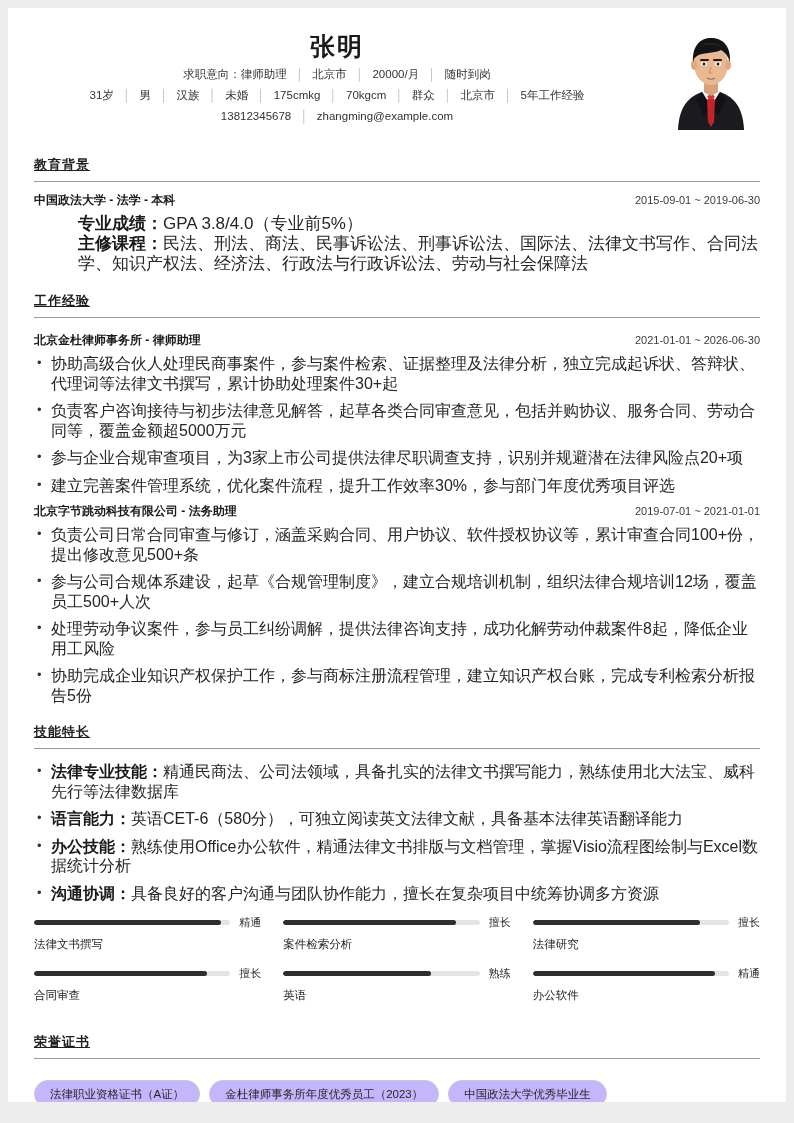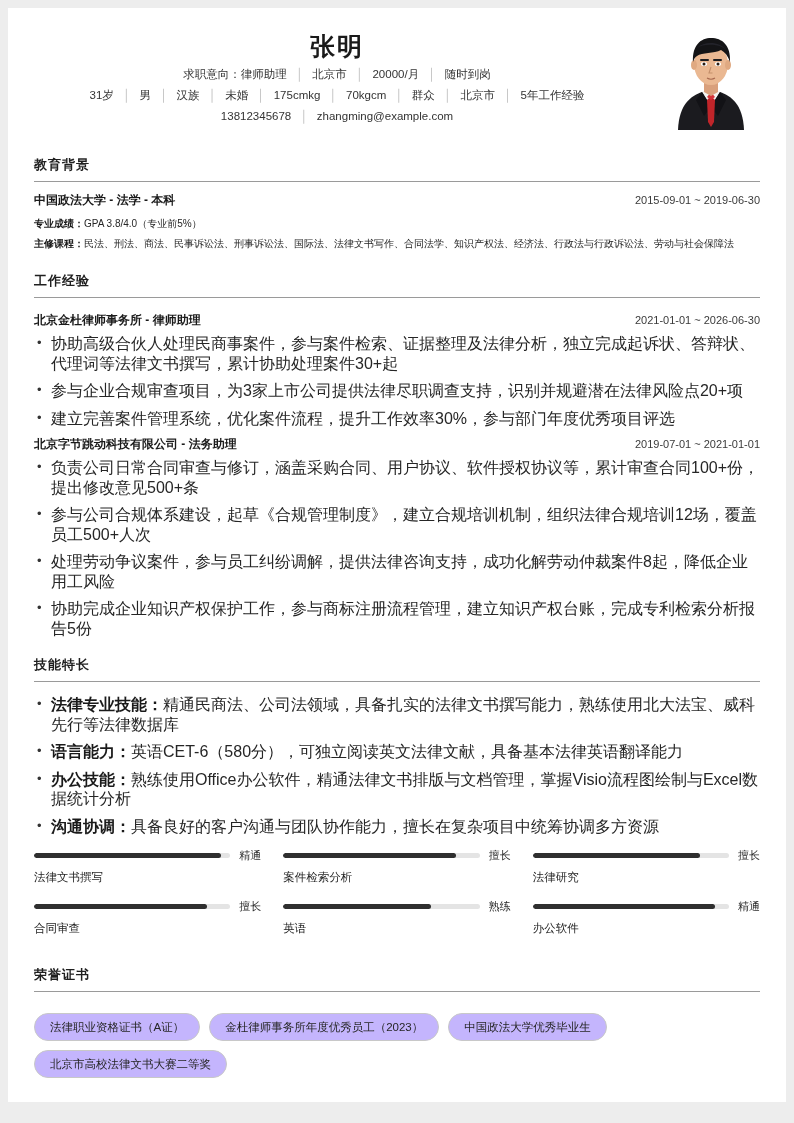--- a/index.html
+++ b/index.html
@@ -49,35 +49,36 @@
   .avatar-wrap svg { display: block; width: 94px; height: 104px; }
 
   
   .section { margin-top: 18px; }
   .section-title {
     font-size: 13px;
     font-weight: bold;
     color: #1f1f1f;
     padding-bottom: 7px;
     letter-spacing: 1px;
+    text-decoration: underline;
   }
   .section-rule { height: 1px; background: #9a9a9a; width: 100%; }
   .section-body { padding-top: 10px; }
 
   .entry { margin-bottom: 2px; }
   .entry-head {
     display: flex;
     justify-content: space-between;
     align-items: baseline;
     margin-bottom: 5px;
   }
   .entry-title { font-size: 12px; font-weight: bold; color: #1a1a1a; }
   .entry-date { font-size: 11px; color: #3a3a3a; white-space: nowrap; }
 
-  .kv { font-size: 10px; color: #262626; line-height: 20px; }
+  .kv { font-size: 17px; color: #262626; line-height: 20px; margin-left: 44px; }
   .kv b { font-weight: bold; color: #1a1a1a; }
 
   ul.bullets { list-style: none; margin: 3px 0 0 0; }
   ul.bullets li {
     position: relative;
     padding-left: 17px;
     font-size: 16px;
     color: #262626;
     line-height: 19.5px;
     margin-bottom: 8px;
@@ -234,20 +235,21 @@
     <div class="section-rule"></div>
     <div class="section-body">
 
       <div class="job-block">
         <div class="entry-head">
           <div class="entry-title">北京金杜律师事务所 - 律师助理</div>
           <div class="entry-date">2021-01-01 ~ 2026-06-30</div>
         </div>
         <ul class="bullets">
           <li>协助高级合伙人处理民商事案件，参与案件检索、证据整理及法律分析，独立完成起诉状、答辩状、代理词等法律文书撰写，累计协助处理案件30+起</li>
+          <li>负责客户咨询接待与初步法律意见解答，起草各类合同审查意见，包括并购协议、服务合同、劳动合同等，覆盖金额超5000万元</li>
           <li>参与企业合规审查项目，为3家上市公司提供法律尽职调查支持，识别并规避潜在法律风险点20+项</li>
           <li>建立完善案件管理系统，优化案件流程，提升工作效率30%，参与部门年度优秀项目评选</li>
         </ul>
       </div>
 
       <div class="job-block second">
         <div class="entry-head">
           <div class="entry-title">北京字节跳动科技有限公司 - 法务助理</div>
           <div class="entry-date">2019-07-01 ~ 2021-01-01</div>
         </div>

